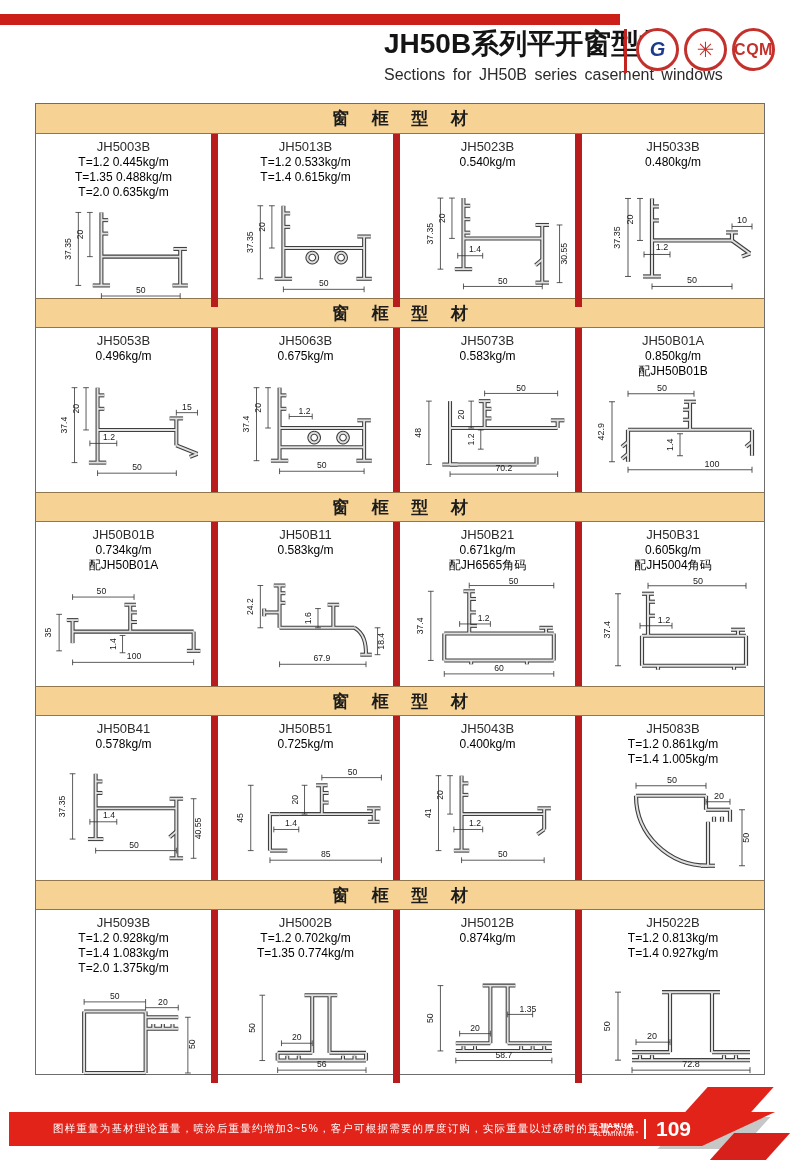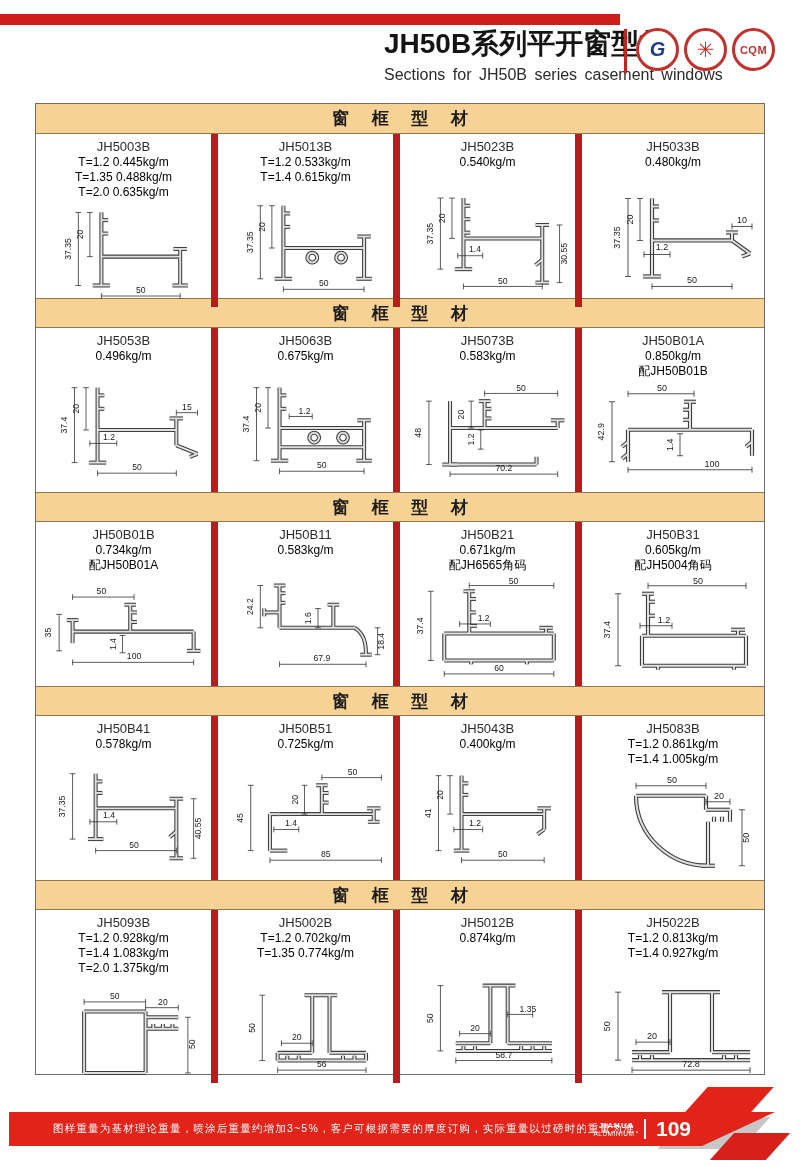--- a/index.html
+++ b/index.html
@@ -9,21 +9,21 @@
   .top-bar{position:absolute;left:0;top:14px;width:620px;height:11px;background:#cd1f1a;}
   .title-block{position:absolute;left:384px;top:25px;width:236px;text-align:center;}
   .page-title{font-size:28px;font-weight:bold;color:#141414;letter-spacing:0px;white-space:nowrap;}
   .page-subtitle{font-size:16px;color:#2b2b2b;margin-top:3px;word-spacing:3px;white-space:nowrap;}
   .header-divider{position:absolute;left:624px;top:29px;width:3px;height:44px;background:#c32420;}
   .logos{position:absolute;left:636px;top:28px;display:flex;gap:5px;}
   .logo{width:43px;height:43px;border-radius:50%;border:3px solid #c4312c;box-sizing:border-box;
         display:flex;align-items:center;justify-content:center;background:#fff;}
   .logo-g{font-style:italic;font-weight:bold;font-size:20px;color:#1d3a8f;}
   .logo-star{font-size:21px;color:#c4312c;line-height:1;}
-  .logo-cqm{font-weight:bold;font-size:11px;color:#c4312c;letter-spacing:0.5px;}
+  .logo-cqm{font-weight:bold;font-size:16px;color:#c4312c;letter-spacing:0.5px;}
   
   #profile-table{position:absolute;left:35px;top:103px;width:730px;border:1px solid #6d6d6d;background:#fff;box-sizing:border-box;}
   .section-header{height:30px;background:#f6d394;border-top:1px solid #97severl;}
   .section-header{height:30px;background:#f6d394;border-top:1px solid #91774b;border-bottom:1px solid #91774b;
       display:flex;align-items:center;justify-content:center;font-weight:bold;font-size:17px;
       letter-spacing:9px;padding-left:9px;color:#1c1c1c;box-sizing:border-box;}
   #profile-table > .section-header:first-child{border-top:none;}
   .profile-row{display:grid;grid-template-columns:repeat(4,1fr);height:164px;}
   .profile-cell{border-right:7px solid #b91c1c;display:flex;flex-direction:column;
       padding:5px 2px 2px;box-sizing:border-box;min-width:0;}

